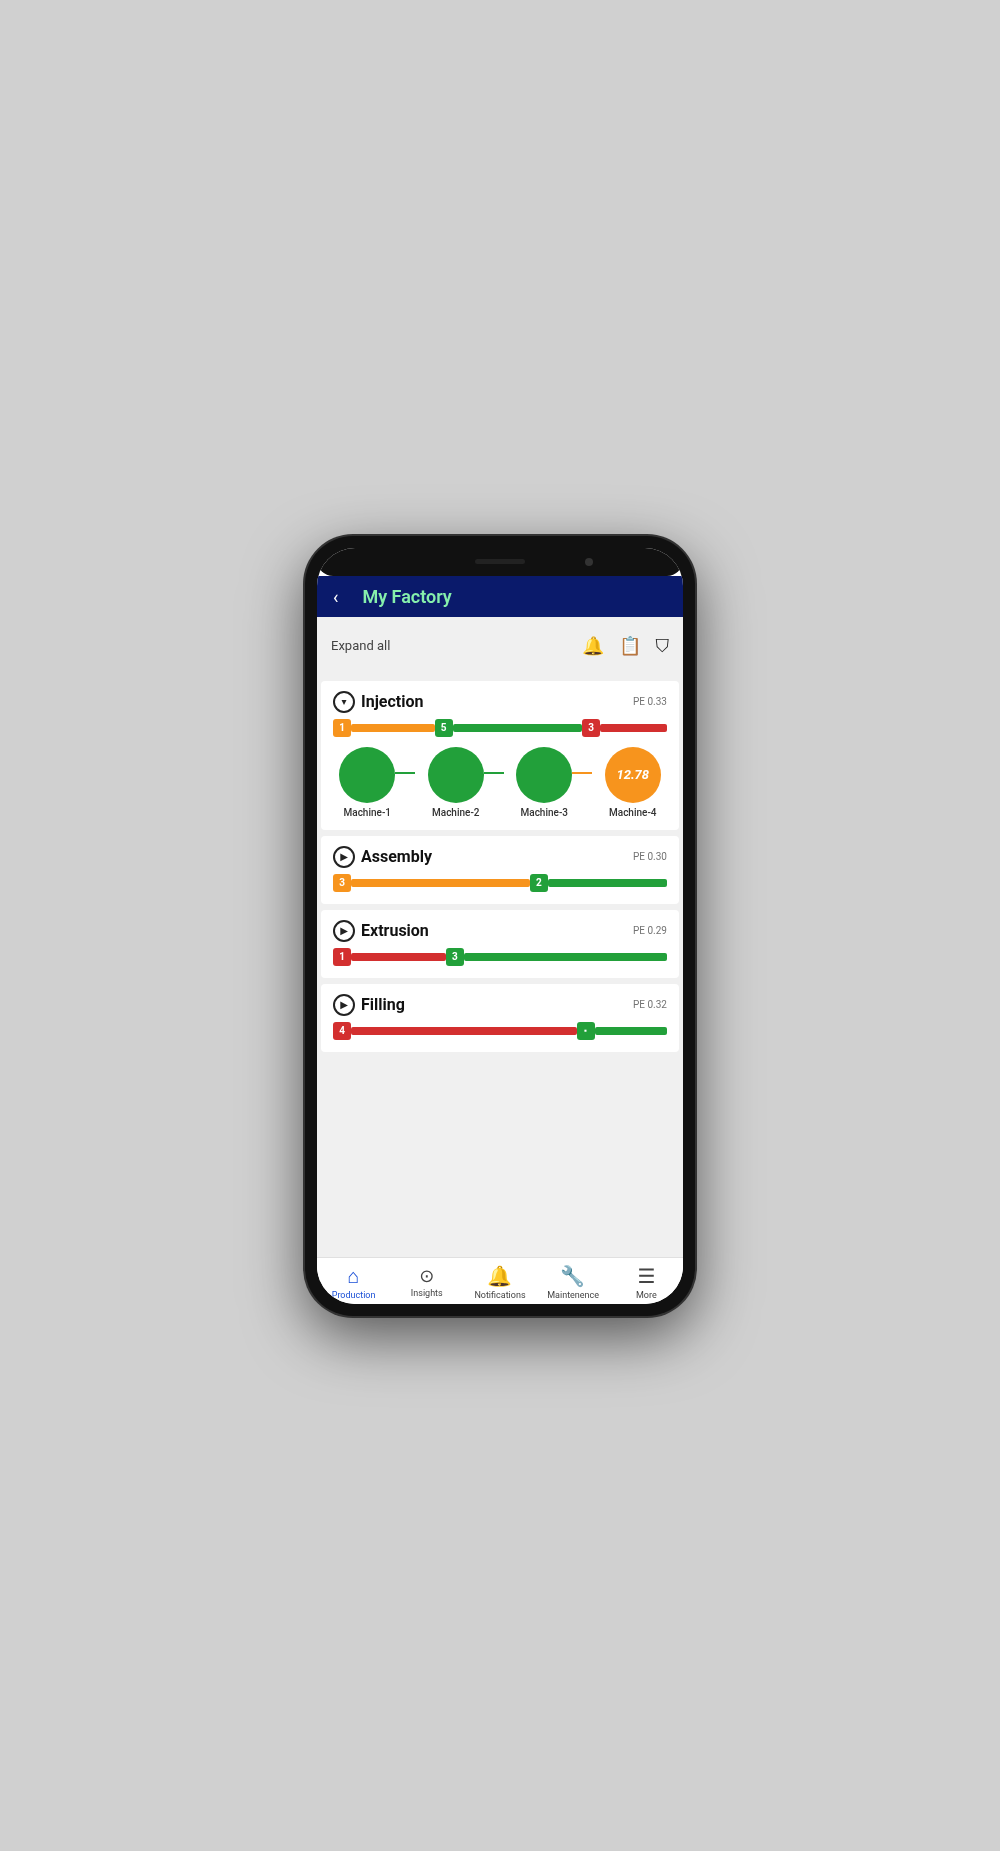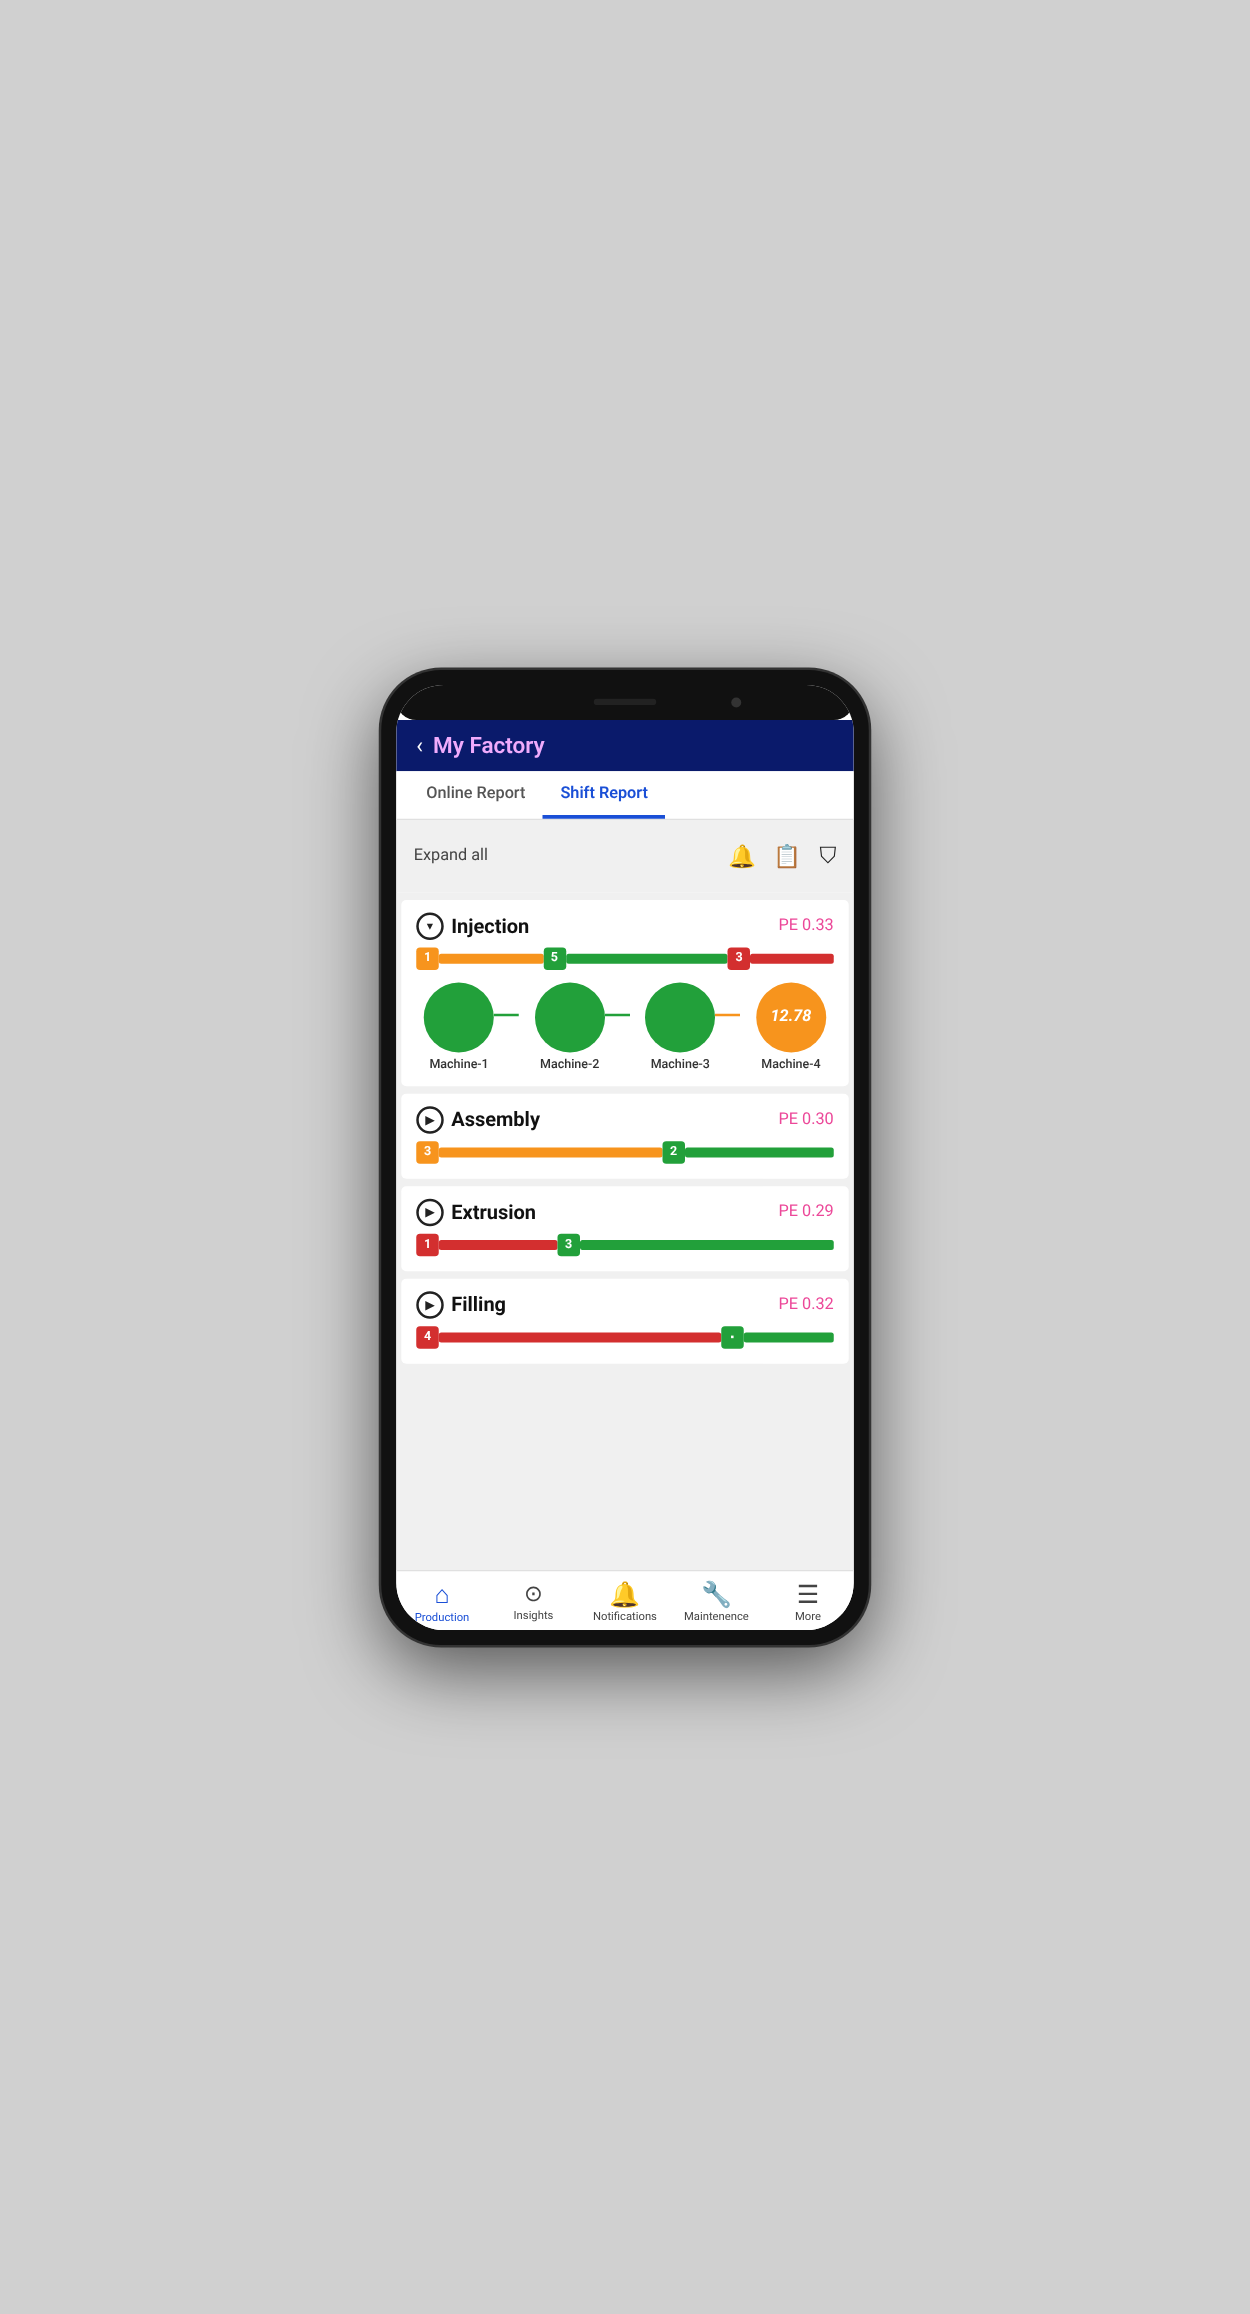--- a/index.html
+++ b/index.html
@@ -59,23 +59,24 @@
       padding: 10px 16px 10px 16px;
       display: flex;
       align-items: center;
     }
     .back-arrow {
       color: #fff;
       font-size: 18px;
       margin-right: 8px;
     }
     .header-title {
-      color: #f0abfc;
+      color: #86efac;
       font-size: 18px;
       font-weight: 600;
+      margin-left: 16px;
     }
 
     
     .tabs {
       background: #fff;
       display: flex;
       border-bottom: 1px solid #e0e0e0;
       padding: 0 10px;
     }
     .tab {
@@ -152,22 +153,22 @@
       justify-content: center;
       font-size: 10px;
       color: #222;
     }
     .card-title {
       font-size: 16px;
       font-weight: 700;
       color: #111;
     }
     .pe-value {
-      font-size: 13px;
-      color: #ec4899;
+      font-size: 10px;
+      color: #737373;
     }
 
     
     .badge {
       min-width: 18px;
       height: 18px;
       border-radius: 3px;
       display: flex;
       align-items: center;
       justify-content: center;
@@ -277,24 +278,20 @@
     <div class="phone-notch">
       <div class="notch-speaker"></div>
       <div class="notch-camera"></div>
     </div>
 
     <div class="header">
       <span class="back-arrow">‹</span>
       <span class="header-title">My Factory</span>
     </div>
 
-    <div class="tabs">
-      <div class="tab">Online Report</div>
-      <div class="tab active">Shift Report</div>
-    </div>
 
     <div class="toolbar">
       <span class="expand-all-text">Expand all</span>
       <div class="toolbar-icons">
         <span class="toolbar-icon">🔔</span>
         <span class="toolbar-icon">📋</span>
         <span class="toolbar-icon">⛉</span>
       </div>
     </div>
 

